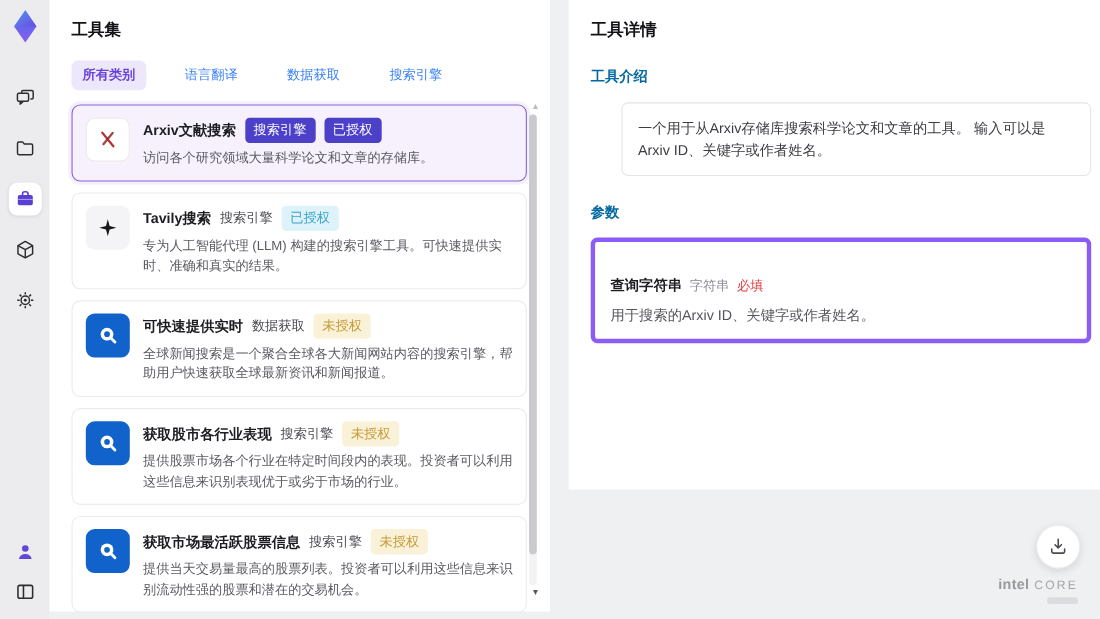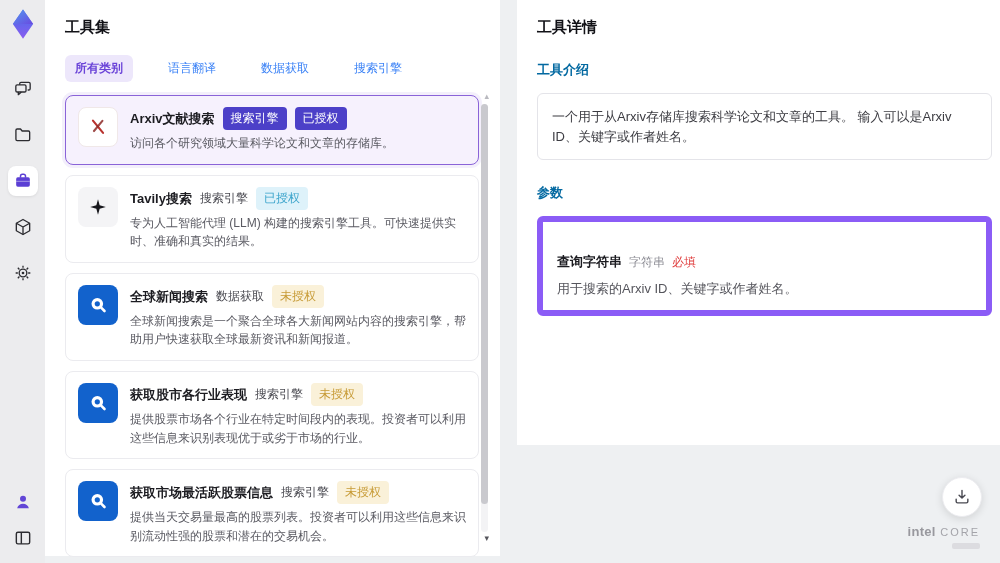--- a/index.html
+++ b/index.html
@@ -72,23 +72,23 @@
 
   
   .panel-detail {
     position:absolute; left:517px; top:0; width:495px; height:445px;
     background:#ffffff; padding:18px 20px;
   }
   .detail-title { font-size:15px; font-weight:bold; color:#121217; }
   .section-heading { font-size:13px; font-weight:bold; color:#0369a1; margin-top:24px; }
   .info-box {
     margin-top:14px; border:1px solid #e4e4e9; border-radius:6px;
-    padding:13px 14px; font-size:13px; color:#3c3c42; line-height:1.5;
-  }
-  .param-box { margin-top:14px; border:6px solid #8b5cf6; border-radius:6px; padding:12px 14px; }
+    padding:13px 14px; font-size:13px; color:#3c3c42; line-height:1.5;margin-left:28px;
+  }
+  .param-box { margin-top:14px; border:4px solid #8b5cf6; border-radius:6px; padding:12px 14px; }
   .param-head { display:flex; gap:7px; align-items:baseline; }
   .param-name { font-size:13px; font-weight:bold; color:#1c1c21; }
   .param-type { font-size:12px; color:#8a8a92; }
   .param-required { font-size:12px; color:#e03e3e;margin-top:20px; }
   .param-desc { margin-top:9px; font-size:13px; color:#55555c; }
 
   
   .fab {
     position:absolute; right:18px; bottom:46px; width:40px; height:40px;
     border-radius:50%; background:#fff; border:1px solid #ececf0;
@@ -237,21 +237,21 @@
   <div class="tool-card">
     <div class="tool-icon icon-blue-search">
           <svg width="24" height="24" viewBox="0 0 24 24" fill="none">
     <circle cx="11.3" cy="10.8" r="5.8" fill="#ffffff"></circle>
     <circle cx="11.3" cy="10.8" r="2.6" fill="#1262cc"></circle>
     <path d="M15.4 14.9l3.1 3.1" stroke="#ffffff" stroke-width="2.6" stroke-linecap="round"></path>
   </svg>
         </div>
     <div class="tool-body">
       <div class="tool-top">
-        <div class="tool-name">全球新闻搜索</div>
+        <div class="tool-name">可快速提供实时</div>
         <div class="tool-badges">
           <span class="badge cat-badge plain">数据获取</span>
           <span class="badge auth-badge amber">未授权</span>
         </div>
       </div>
       <div class="tool-desc">全球新闻搜索是一个聚合全球各大新闻网站内容的搜索引擎，帮助用户快速获取全球最新资讯和新闻报道。</div>
     </div>
   </div>
 
   <div class="tool-card">

